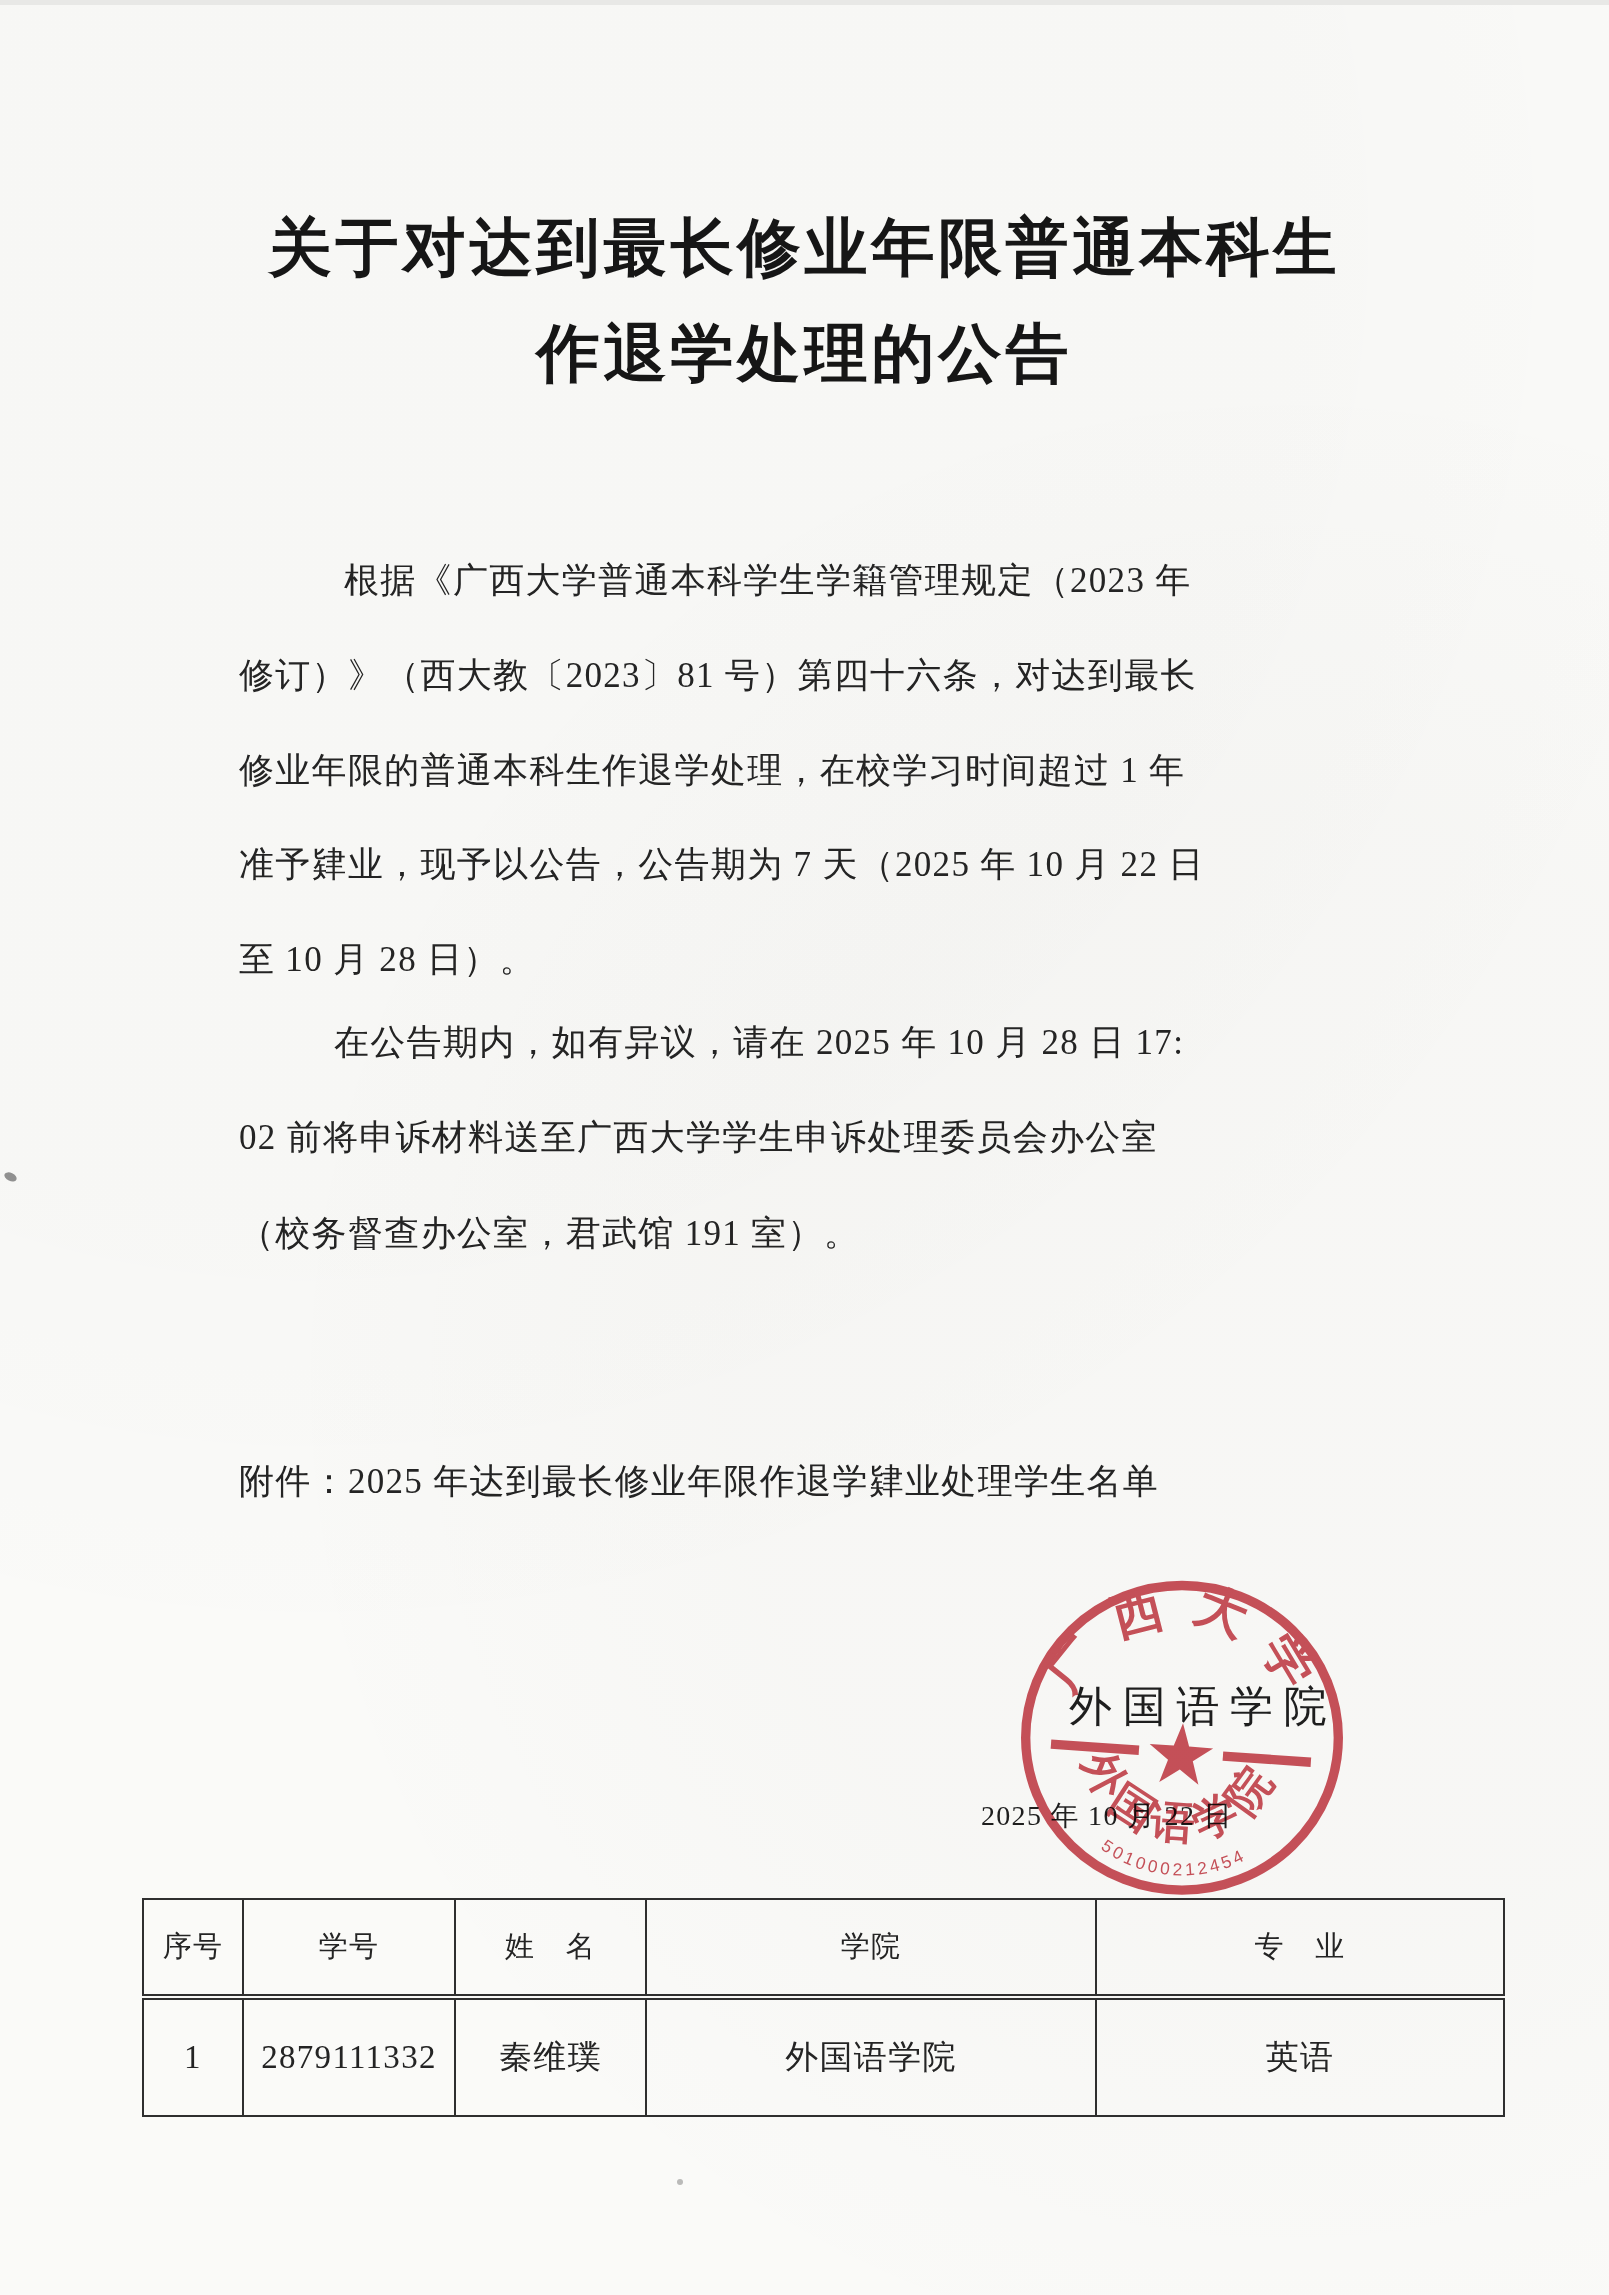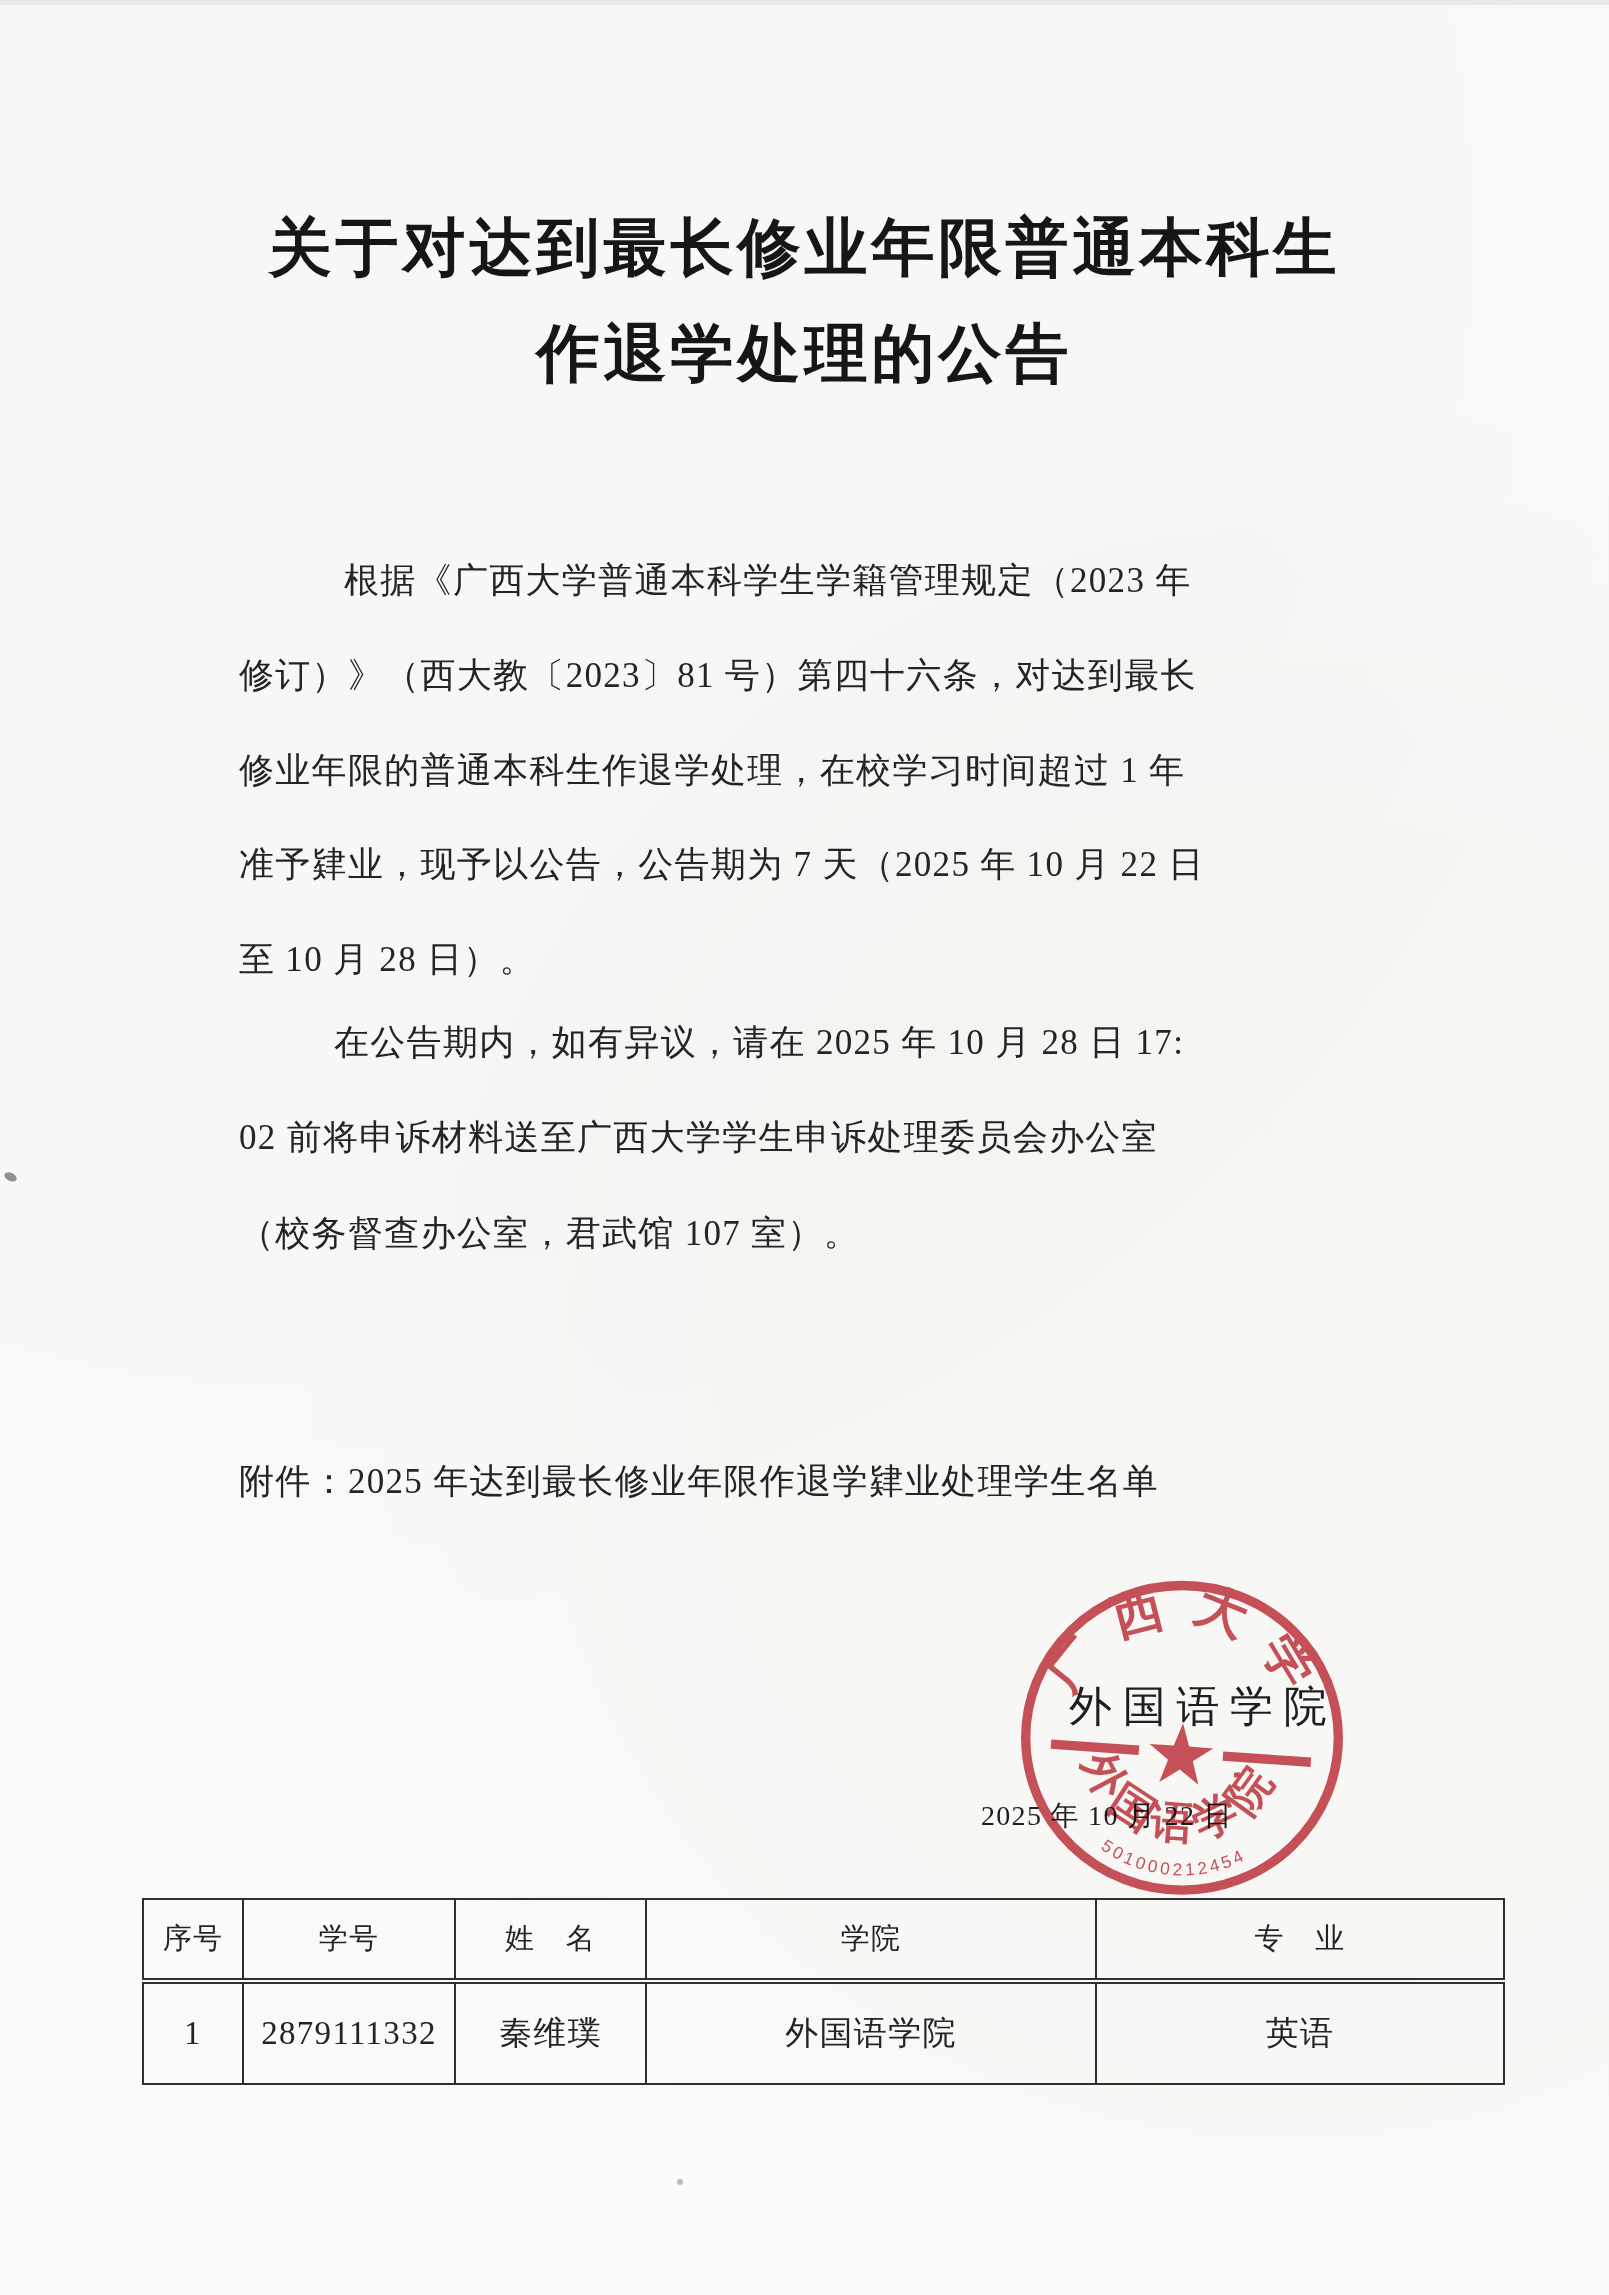--- a/index.html
+++ b/index.html
@@ -45,21 +45,21 @@
   table.students{
     position:absolute;left:142px;top:1893px;
     width:1360px;
     border-collapse:collapse;table-layout:fixed;
     background:transparent;
   }
   table.students td,table.students th{
     border:2.7px solid #2f2f2f;
     text-align:center;vertical-align:middle;
     font-weight:400;color:#242424;
-    padding:4px;
+    padding:12px;
   }
   table.students thead th{
     height:70px;font-size:29px;letter-spacing:1.3px;
   }
   table.students thead th{border-bottom:6px double #2f2f2f;}
   table.students tbody td{
     height:91px;font-size:33px;letter-spacing:1.3px;
   }
   .cell-name{letter-spacing:4px;}
   .speck{position:absolute;border-radius:50%;z-index:1;}
@@ -76,21 +76,21 @@
     <div class="body-line" style="left:344px;top:552px">根据《广西大学普通本科学生学籍管理规定（2023 年</div>
     <div class="body-line" style="left:239px;top:647px">修订）》（西大教〔2023〕81 号）第四十六条，对达到最长</div>
     <div class="body-line" style="left:239px;top:742px">修业年限的普通本科生作退学处理，在校学习时间超过 1 年</div>
     <div class="body-line" style="left:239px;top:836px">准予肄业，现予以公告，公告期为 7 天（2025 年 10 月 22 日</div>
     <div class="body-line" style="left:239px;top:931px">至 10 月 28 日）。</div>
   </div>
 
   <div>
     <div class="body-line" style="left:334px;top:1014px">在公告期内，如有异议，请在 2025 年 10 月 28 日 17:</div>
     <div class="body-line" style="left:239px;top:1109px">02 前将申诉材料送至广西大学学生申诉处理委员会办公室</div>
-    <div class="body-line" style="left:239px;top:1205px">（校务督查办公室，君武馆 107 室）。</div>
+    <div class="body-line" style="left:239px;top:1205px">（校务督查办公室，君武馆 191 室）。</div>
   </div>
 
   <div class="body-line" style="left:239px;top:1453px">附件：2025 年达到最长修业年限作退学肄业处理学生名单</div>
 
   <div class="sig-line" style="left:1069px;top:1673px;letter-spacing:10.7px">外国语学院</div>
   <div class="date-line" style="left:981px;top:1792px">2025 年 10 月 22 日</div>
 
   <svg class="seal" viewBox="0 0 500 480" aria-hidden="true">
     <defs>
       <path id="arcTop" d="M 88.4 183.2 A 172 172 0 0 1 411.6 183.2" fill="none"></path>

